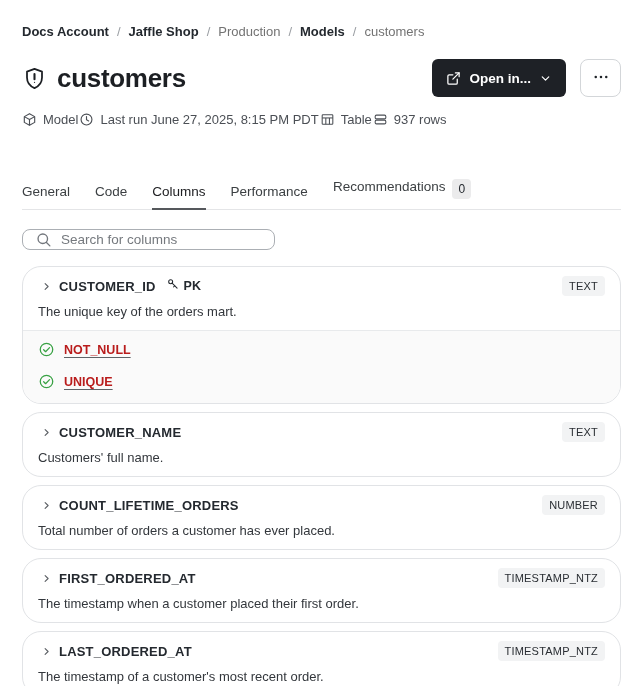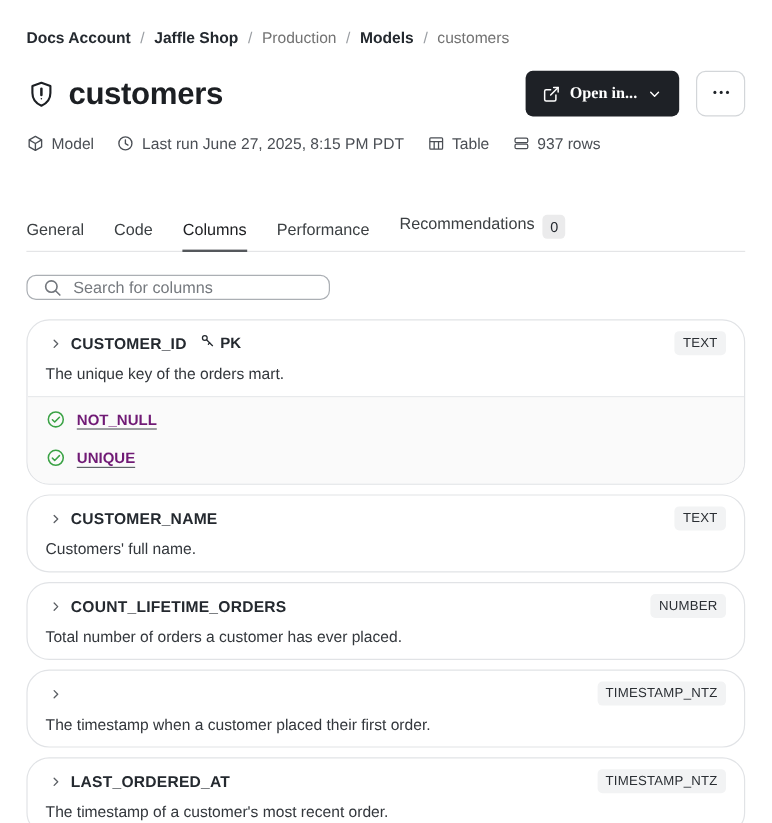--- a/index.html
+++ b/index.html
@@ -20,31 +20,31 @@
   
   .header-row { display: flex; align-items: center; margin-top: 19px; height: 40px; }
   .title-wrap { display: flex; align-items: center; gap: 10px; }
   .resource-icon { display: inline-flex; width: 25px; height: 25px; }
   .page-title { font-size: 26px; font-weight: 700; letter-spacing: -0.3px; color: #1c1f23; }
   .header-actions { margin-left: auto; display: flex; align-items: center; gap: 14px; }
   .open-in-btn {
     display: flex; align-items: center; gap: 8px;
     background: #1e2126; color: #ffffff; border: none; cursor: pointer;
     height: 38px; padding: 0 14px; border-radius: 6px;
-    font-family: Liberation Serif, serif; font-size: 13.5px; font-weight: 700;
+    font-family: Liberation Sans, sans-serif; font-size: 13.5px; font-weight: 700;
   }
   .open-in-btn .icn { display: inline-flex; }
   .more-btn {
     width: 41px; height: 38px; background: #ffffff; cursor: pointer;
     border: 1px solid #d3d6d9; border-radius: 8px;
     display: flex; align-items: center; justify-content: center;
   }
 
   
-  .meta-row { display: flex; align-items: center; gap: 19px; margin-top: 14px; font-size: 13px; color: #4b4f55; }
+  .meta-row { display: flex; align-items: center; gap: 1px; margin-top: 14px; font-size: 13px; color: #4b4f55; }
   .meta-item { display: flex; align-items: center; gap: 6px; white-space: nowrap; }
   .meta-item .icn { display: inline-flex; }
 
   
   .tabs { display: flex; align-items: flex-end; gap: 25px; margin-top: 52px; border-bottom: 1px solid #e4e5e7; }
   .tab { display: flex; gap: 7px; padding-bottom: 10px; font-size: 13.5px; color: #3c4043; cursor: pointer; position: relative; white-space: nowrap; }
   .tab.active { color: #202124; font-weight: 400; }
   .tab.active::after { content: ""; position: absolute; left: 0; right: 0; bottom: -1px; height: 2px; background: #55585c; }
   .tab-badge { background: #ebebec; color: #24292f; font-size: 12px; line-height: 1; padding: 4px 6px; border-radius: 4px; }
 
@@ -65,21 +65,21 @@
   .card-header { display: flex; align-items: center; gap: 7px; cursor: pointer; height: 20px; padding-left: 3px; }
   .chev { display: inline-flex; }
   .col-name { font-size: 13px; font-weight: 700; color: #24292f; letter-spacing: 0.2px; }
   .pk-wrap { display: flex; align-items: center; gap: 4px; margin-left: 3px; text-align: center; }
   .pk-label { font-size: 12.5px; font-weight: 700; color: #24292f; }
   .type-badge { margin-left: auto; background: #f2f3f4; color: #2a2e33; font-size: 11px; letter-spacing: 0.2px; padding: 4px 7px; border-radius: 4px; white-space: nowrap; }
   .card-desc { margin-top: 7px; font-size: 13px; color: #33373c; line-height: 17px; }
   .card-tests { border-top: 1px solid #e8eaec; background: #fafafa; padding: 10px 15px 13px 15px; display: flex; flex-direction: column; gap: 15px; }
   .test-row { display: flex; align-items: center; gap: 9px; }
   .test-row .icn { display: inline-flex; }
-  .test-link { font-size: 12.5px; font-weight: 700; color: #701a75; text-decoration: underline; text-decoration-color: #5f6368; text-underline-offset: 3px; cursor: pointer; }
+  .test-link { font-size: 12.5px; font-weight: 700; color: #b91c1c; text-decoration: underline; text-decoration-color: #5f6368; text-underline-offset: 3px; cursor: pointer; }
 </style>
 </head>
 <body>
 
 <div class="page">
 
   <nav class="breadcrumb" id="breadcrumb">
       <span class="crumb strong">Docs Account</span>
       <span class="crumb-sep">/</span>
       <span class="crumb strong">Jaffle Shop</span>
@@ -273,20 +273,21 @@
         </div>
       </article>
       <article class="column-card">
         <div class="card-main">
           <div class="card-header">
             <span class="chev">
               <svg viewBox="0 0 24 24" width="11" height="11" fill="none" stroke="#5b5f64" stroke-width="2.4" stroke-linecap="round" stroke-linejoin="round">
                 <path d="M9 5.5l6.5 6.5L9 18.5"></path>
               </svg>
             </span>
+            <span class="col-name">FIRST_ORDERED_AT</span>
             <span class="type-badge">TIMESTAMP_NTZ</span>
           </div>
           <p class="card-desc">The timestamp when a customer placed their first order.</p>
         </div>
       </article>
       <article class="column-card">
         <div class="card-main">
           <div class="card-header">
             <span class="chev">
               <svg viewBox="0 0 24 24" width="11" height="11" fill="none" stroke="#5b5f64" stroke-width="2.4" stroke-linecap="round" stroke-linejoin="round">

